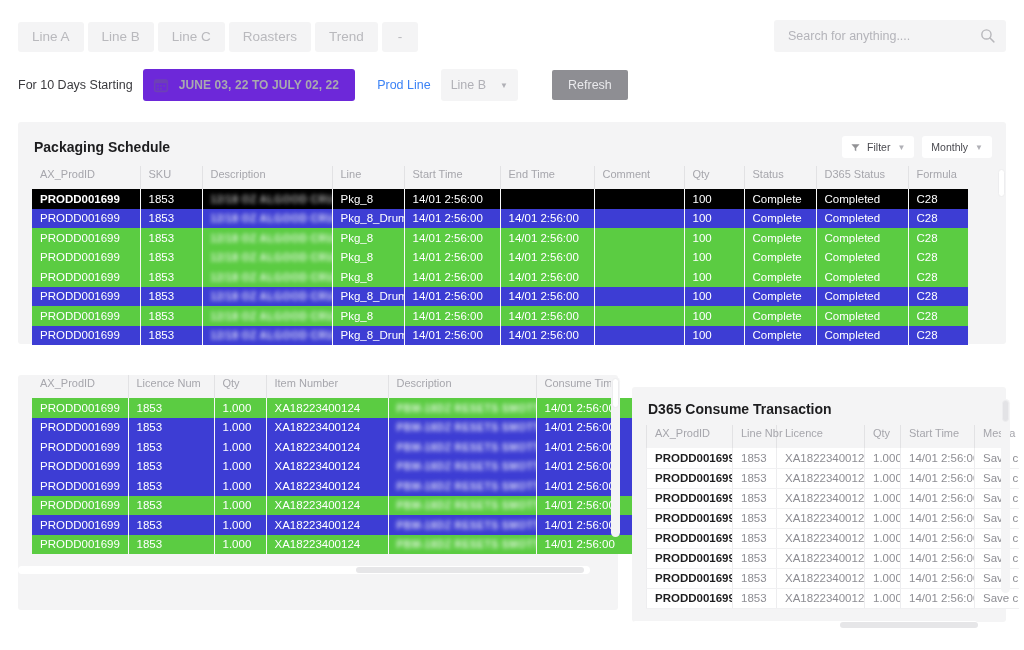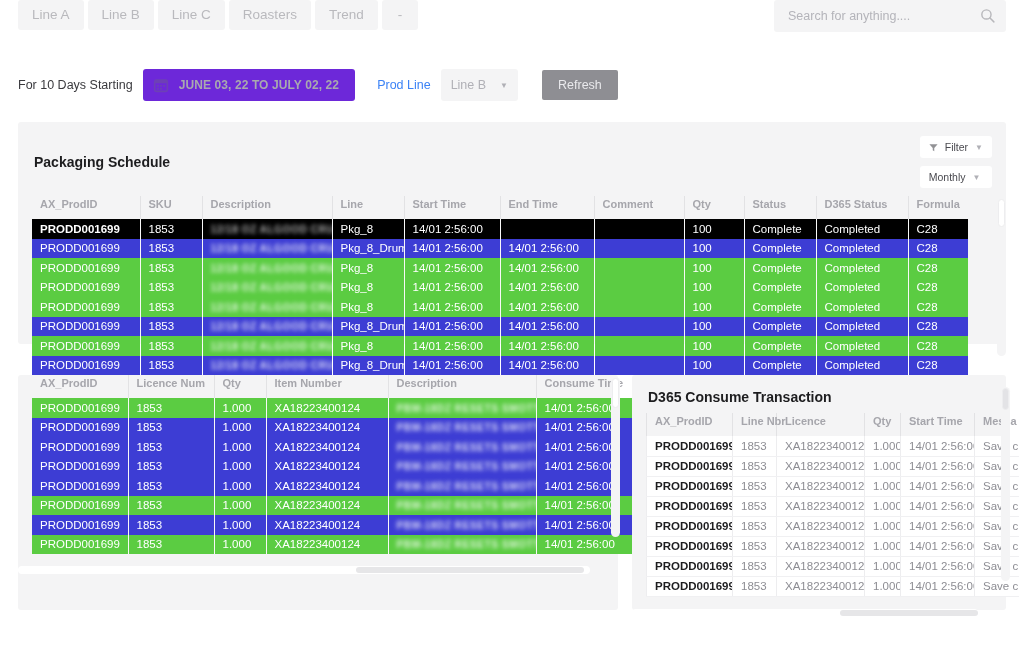--- a/index.html
+++ b/index.html
@@ -6,21 +6,21 @@
   html, body {
     width: 1024px; height: 650px;
     background: #ffffff;
     font-family: "Liberation Sans", sans-serif;
     color: #2b2b2b;
     overflow: hidden;
   }
 
   
   .topbar {
-    display: flex; align-items: flex-start;
+    display: flex; align-items: flex-end;
     height: 52px; padding: 0 18px 0 18px;
     gap: 4px;
   }
   .tab {
     height: 30px; line-height: 30px;
     padding: 0 14px;
     font-size: 13.5px;
     color: #b9b9bd;
     background: #f4f4f5;
     border-radius: 3px;
@@ -73,60 +73,60 @@
   .prodline-label { font-size: 12.5px; color: #3b82f6; margin-left: 12px; }
   .select-pill {
     display: flex; align-items: center; gap: 14px;
     background: #f4f4f5; border-radius: 3px;
     height: 32px; padding: 0 10px;
     font-size: 12.5px; color: #b0b0b6;
     min-width: 70px;
   }
   .caret { font-size: 8px; color: #b0b0b6; }
   .refresh-btn {
-    margin-left: 14px;
+    margin-left: 24px;
     background: #8e8e93; color: #e9e9ec;
     border: none; border-radius: 2px;
     height: 30px; padding: 0 16px;
     font-size: 12.5px;
     font-family: "Liberation Sans", sans-serif;
     cursor: pointer;
   }
 
   
   .card {
     background: #f4f4f5;
     border-radius: 3px;
     position: absolute;
   }
   #card-packaging { left: 18px; top: 122px; width: 988px; height: 222px; }
   #card-consume   { left: 18px; top: 375px; width: 600px; height: 235px; }
-  #card-d365      { left: 632px; top: 375px; width: 374px; height: 235px; }
+  #card-d365      { left: 632px; top: 387px; width: 374px; height: 235px; }
 
   .card-head {
     display: flex; align-items: center;
     padding: 14px 14px 8px 16px;
   }
   .card-title { font-size: 14px; font-weight: bold; color: #1d1d1f; }
   .card-sub { font-size: 11.5px; color: #a5a5ab; }
-  .head-tools { margin-left: auto; display: flex; gap: 8px; flex-direction: column; }
+  .head-tools { margin-left: auto; display: flex; gap: 8px; }
   .tool-pill {
     display: flex; align-items: center; gap: 7px;
     background: #ffffff; border-radius: 3px;
     height: 22px; padding: 0 9px;
     font-size: 10.5px; color: #4a4a50;
     cursor: pointer;
   }
   .funnel { width: 9px; height: 9px; opacity: .6; }
 
   
   .tbl-wrap { padding: 0 10px 0 14px; position: relative; }
   table { border-collapse: collapse; table-layout: fixed; }
   th {
-    font-size: 11px; font-weight: bold;
+    font-size: 11px; font-weight: normal;
     color: #a6a6ac; text-align: left;
     padding: 2px 8px 9px 8px;
     border-left: 1px solid #e2e2e4;
     white-space: nowrap;
   }
   th:first-child { border-left: none; }
   td {
     font-size: 11.5px;
     padding: 0 8px;
     height: 19.5px;

